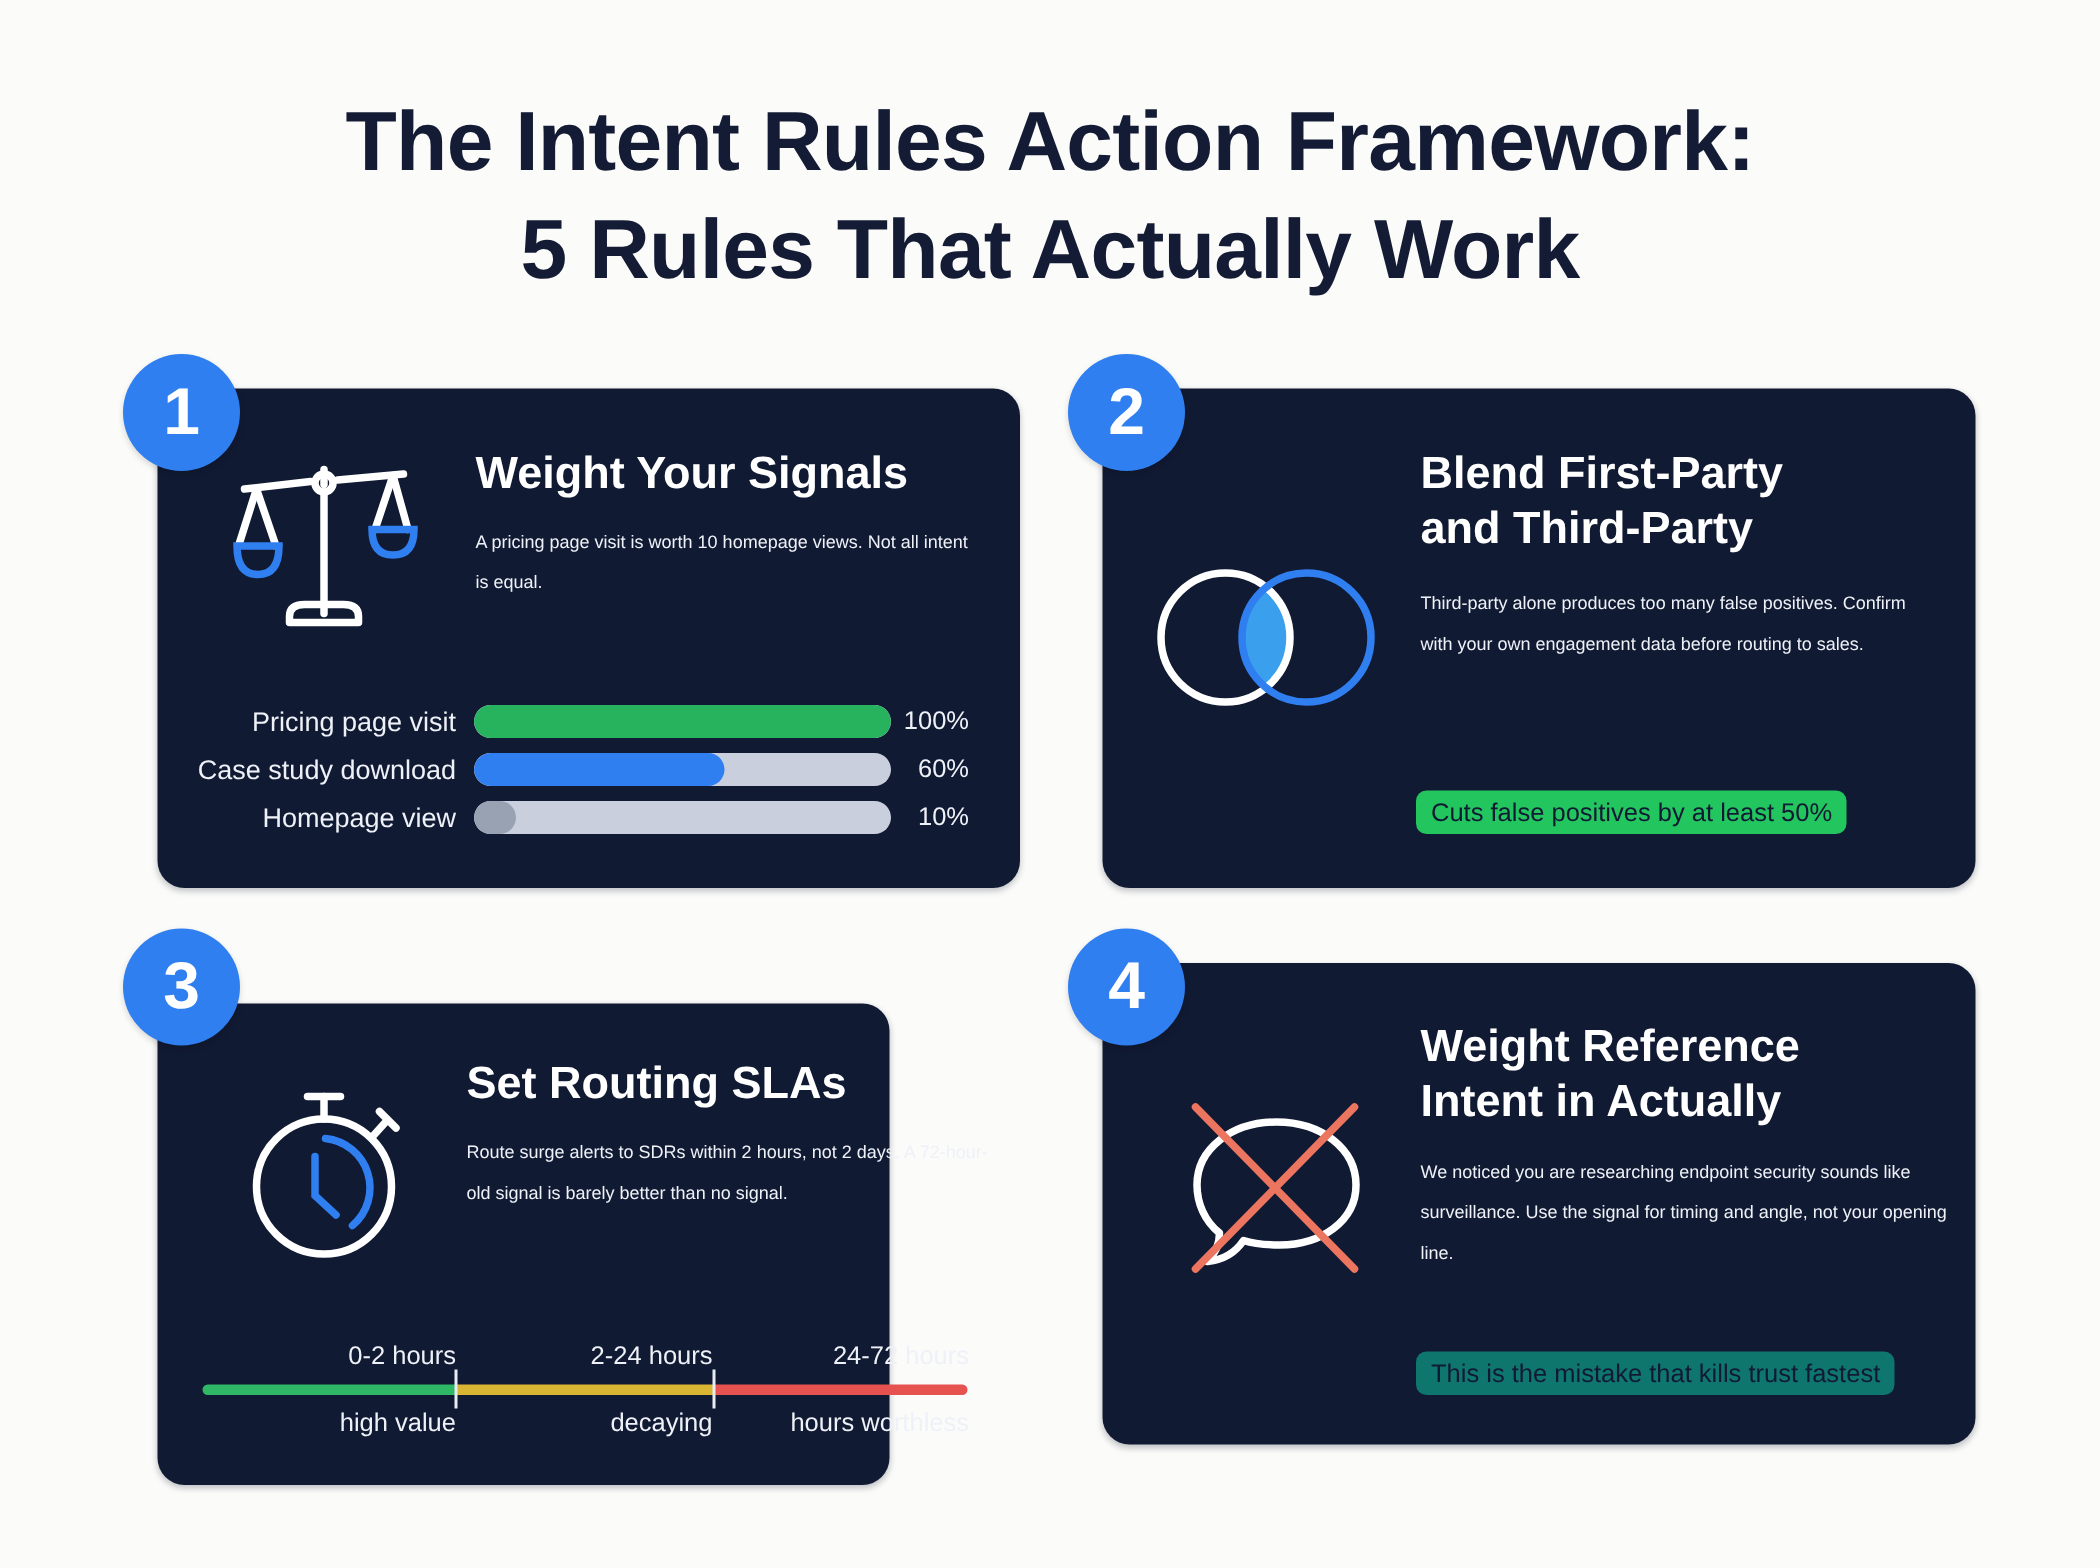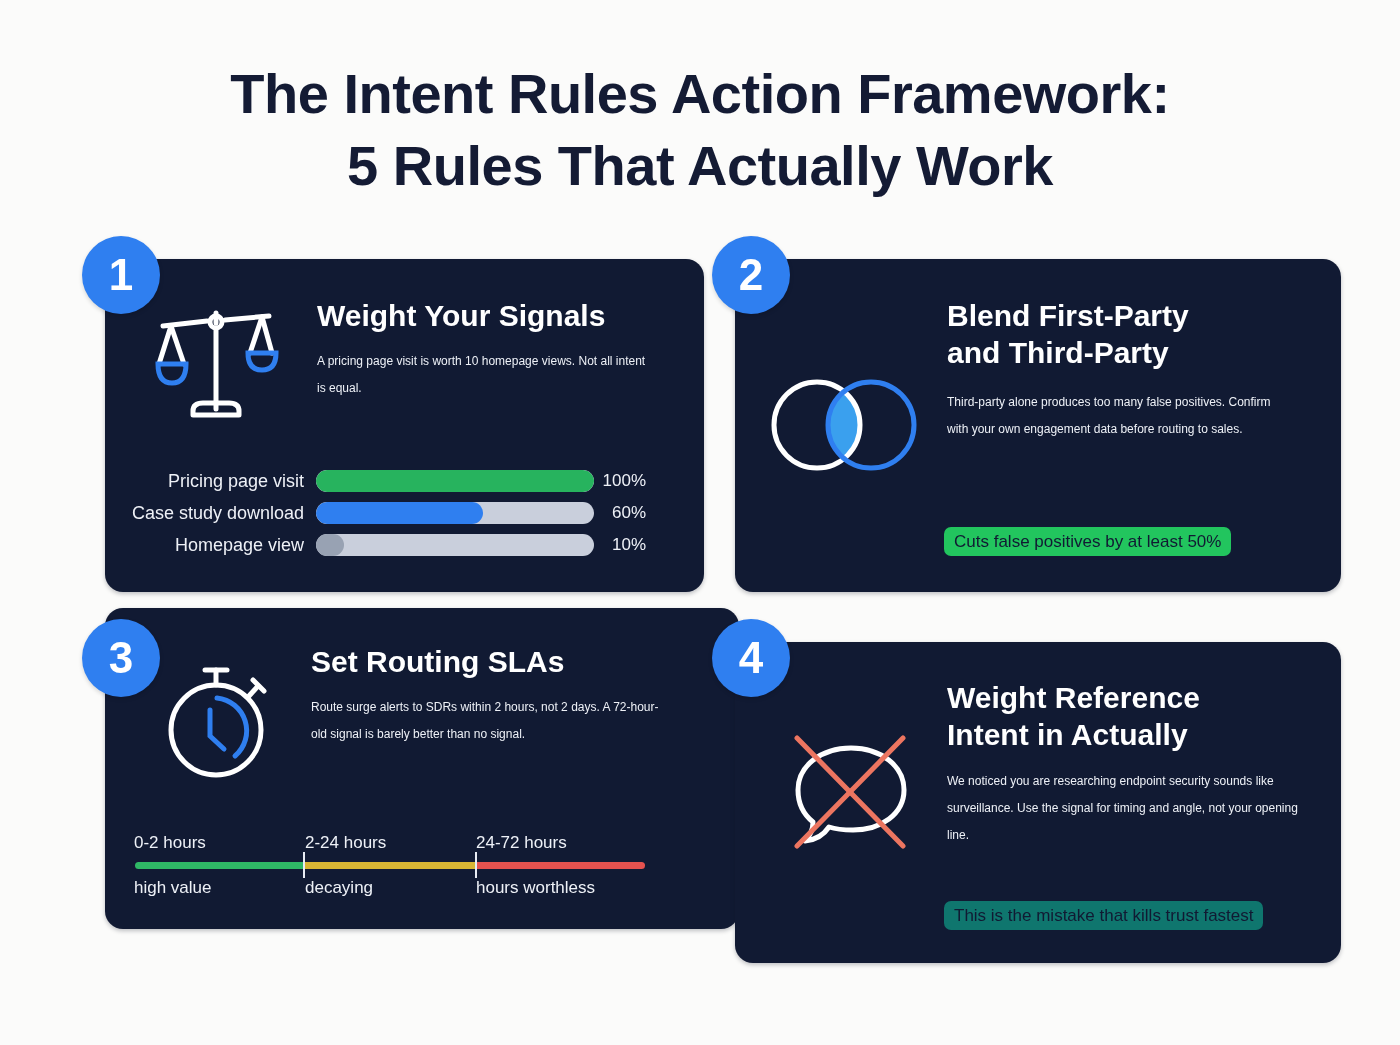--- a/index.html
+++ b/index.html
@@ -14,25 +14,24 @@
       text-align: center; color: #141b34;
       font-family: "Liberation Sans", sans-serif;
       font-weight: 700; font-size: 56px; line-height: 72px;
       letter-spacing: -0.5px;
     }
     .page-title span { display: block; }
 
     .card {
       position: absolute; background: #111a33; border-radius: 18px;
       box-shadow: 0 2px 4px rgba(10,15,30,0.25);
-      padding-left: 24px;
     }
     #card1 { left: 105px; top: 259px; width: 575px; height: 333px; }
     #card2 { left: 735px; top: 259px; width: 582px; height: 333px; }
-    #card3 { left: 105px; top: 608px; width: 610px; height: 321px; }
+    #card3 { left: 105px; top: 669px; width: 488px; height: 321px; }
     #card4 { left: 735px; top: 642px; width: 582px; height: 321px; }
 
     .badge {
       position: absolute; width: 78px; height: 78px; border-radius: 50%;
       background: #2f7ff0; color: #fff; font-weight: 700; font-size: 44px;
       display: flex; align-items: center; justify-content: center;
       box-shadow: 0 2px 4px rgba(0,0,0,0.15);
     }
     #badge1 { left: 82px; top: 236px; }
     #badge2 { left: 712px; top: 236px; }
@@ -67,21 +66,21 @@
     
     .pill {
       position: absolute; height: 29px; border-radius: 7px;
       font-size: 17px; line-height: 29px; color: #111a33;
       padding: 0 10px; white-space: nowrap; box-sizing: border-box;
     }
 
     
     .tl-label {
       position: absolute; font-size: 17px; line-height: 22px; color: #eef1f7;
-      text-align: left; width: 170px; white-space: nowrap;
+      text-align: right; width: 170px; white-space: nowrap;
     }
     .tl-seg { position: absolute; height: 7px; top: 0; }
     .tl-divider { position: absolute; width: 2px; height: 26px; background: #e8ecf3; top: -10px; }
   </style>
 </head>
 <body>
 
 <h1 class="page-title" style="margin:0;">
   <span>The Intent Rules Action Framework:</span>
   <span>5 Rules That Actually Work</span>

